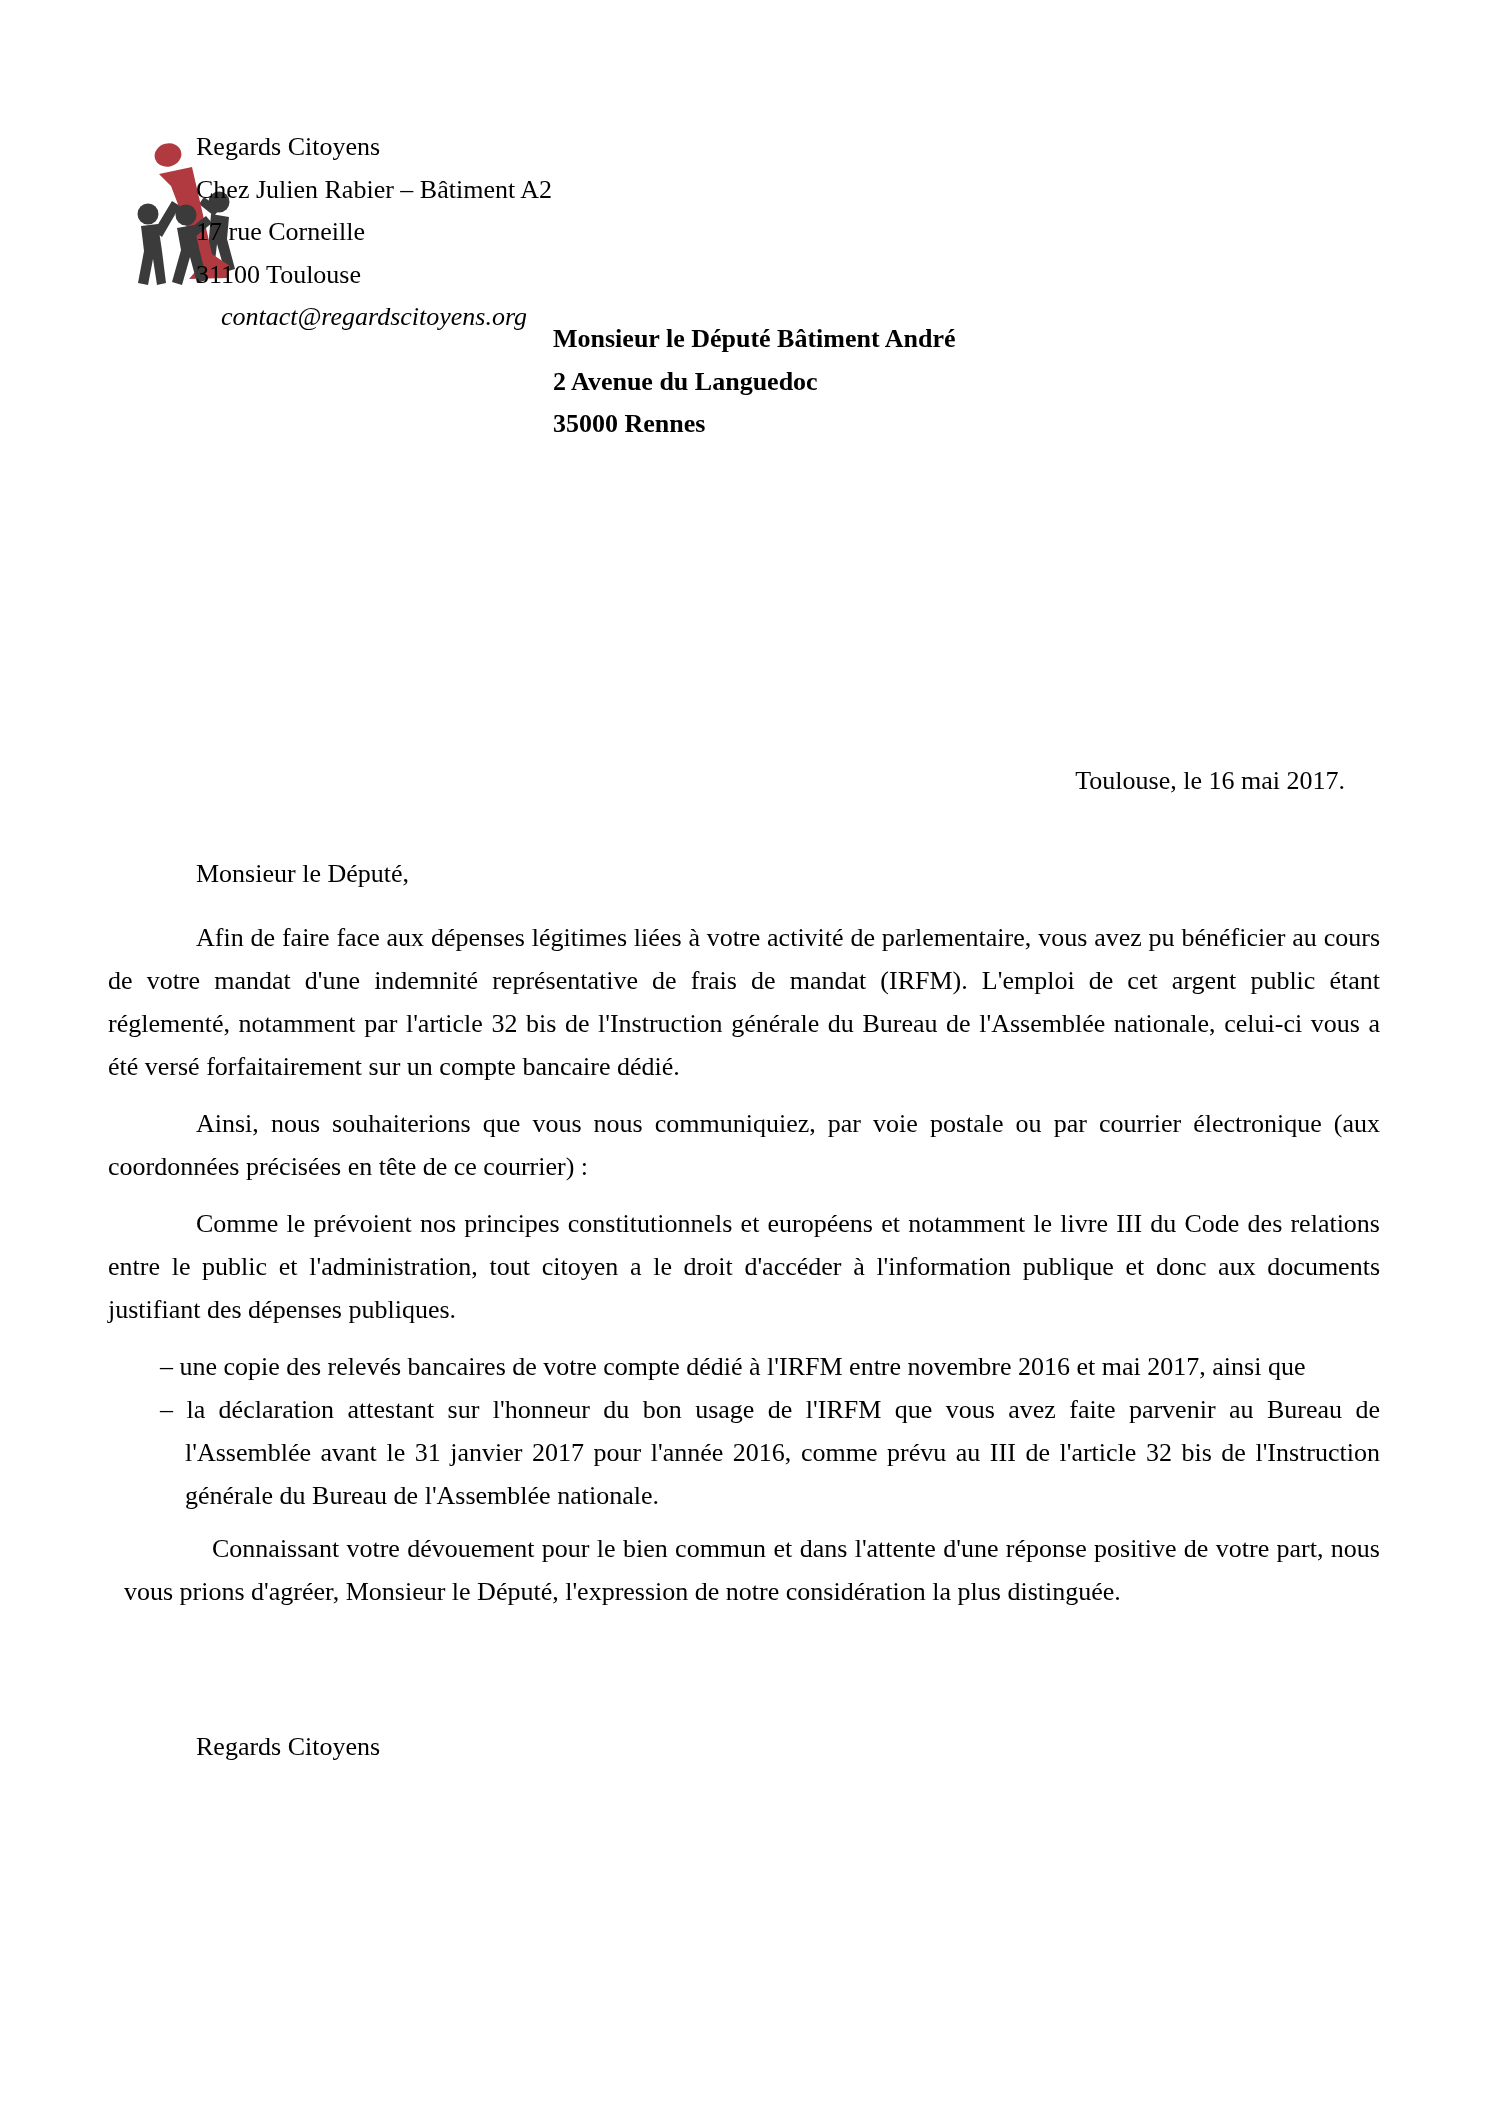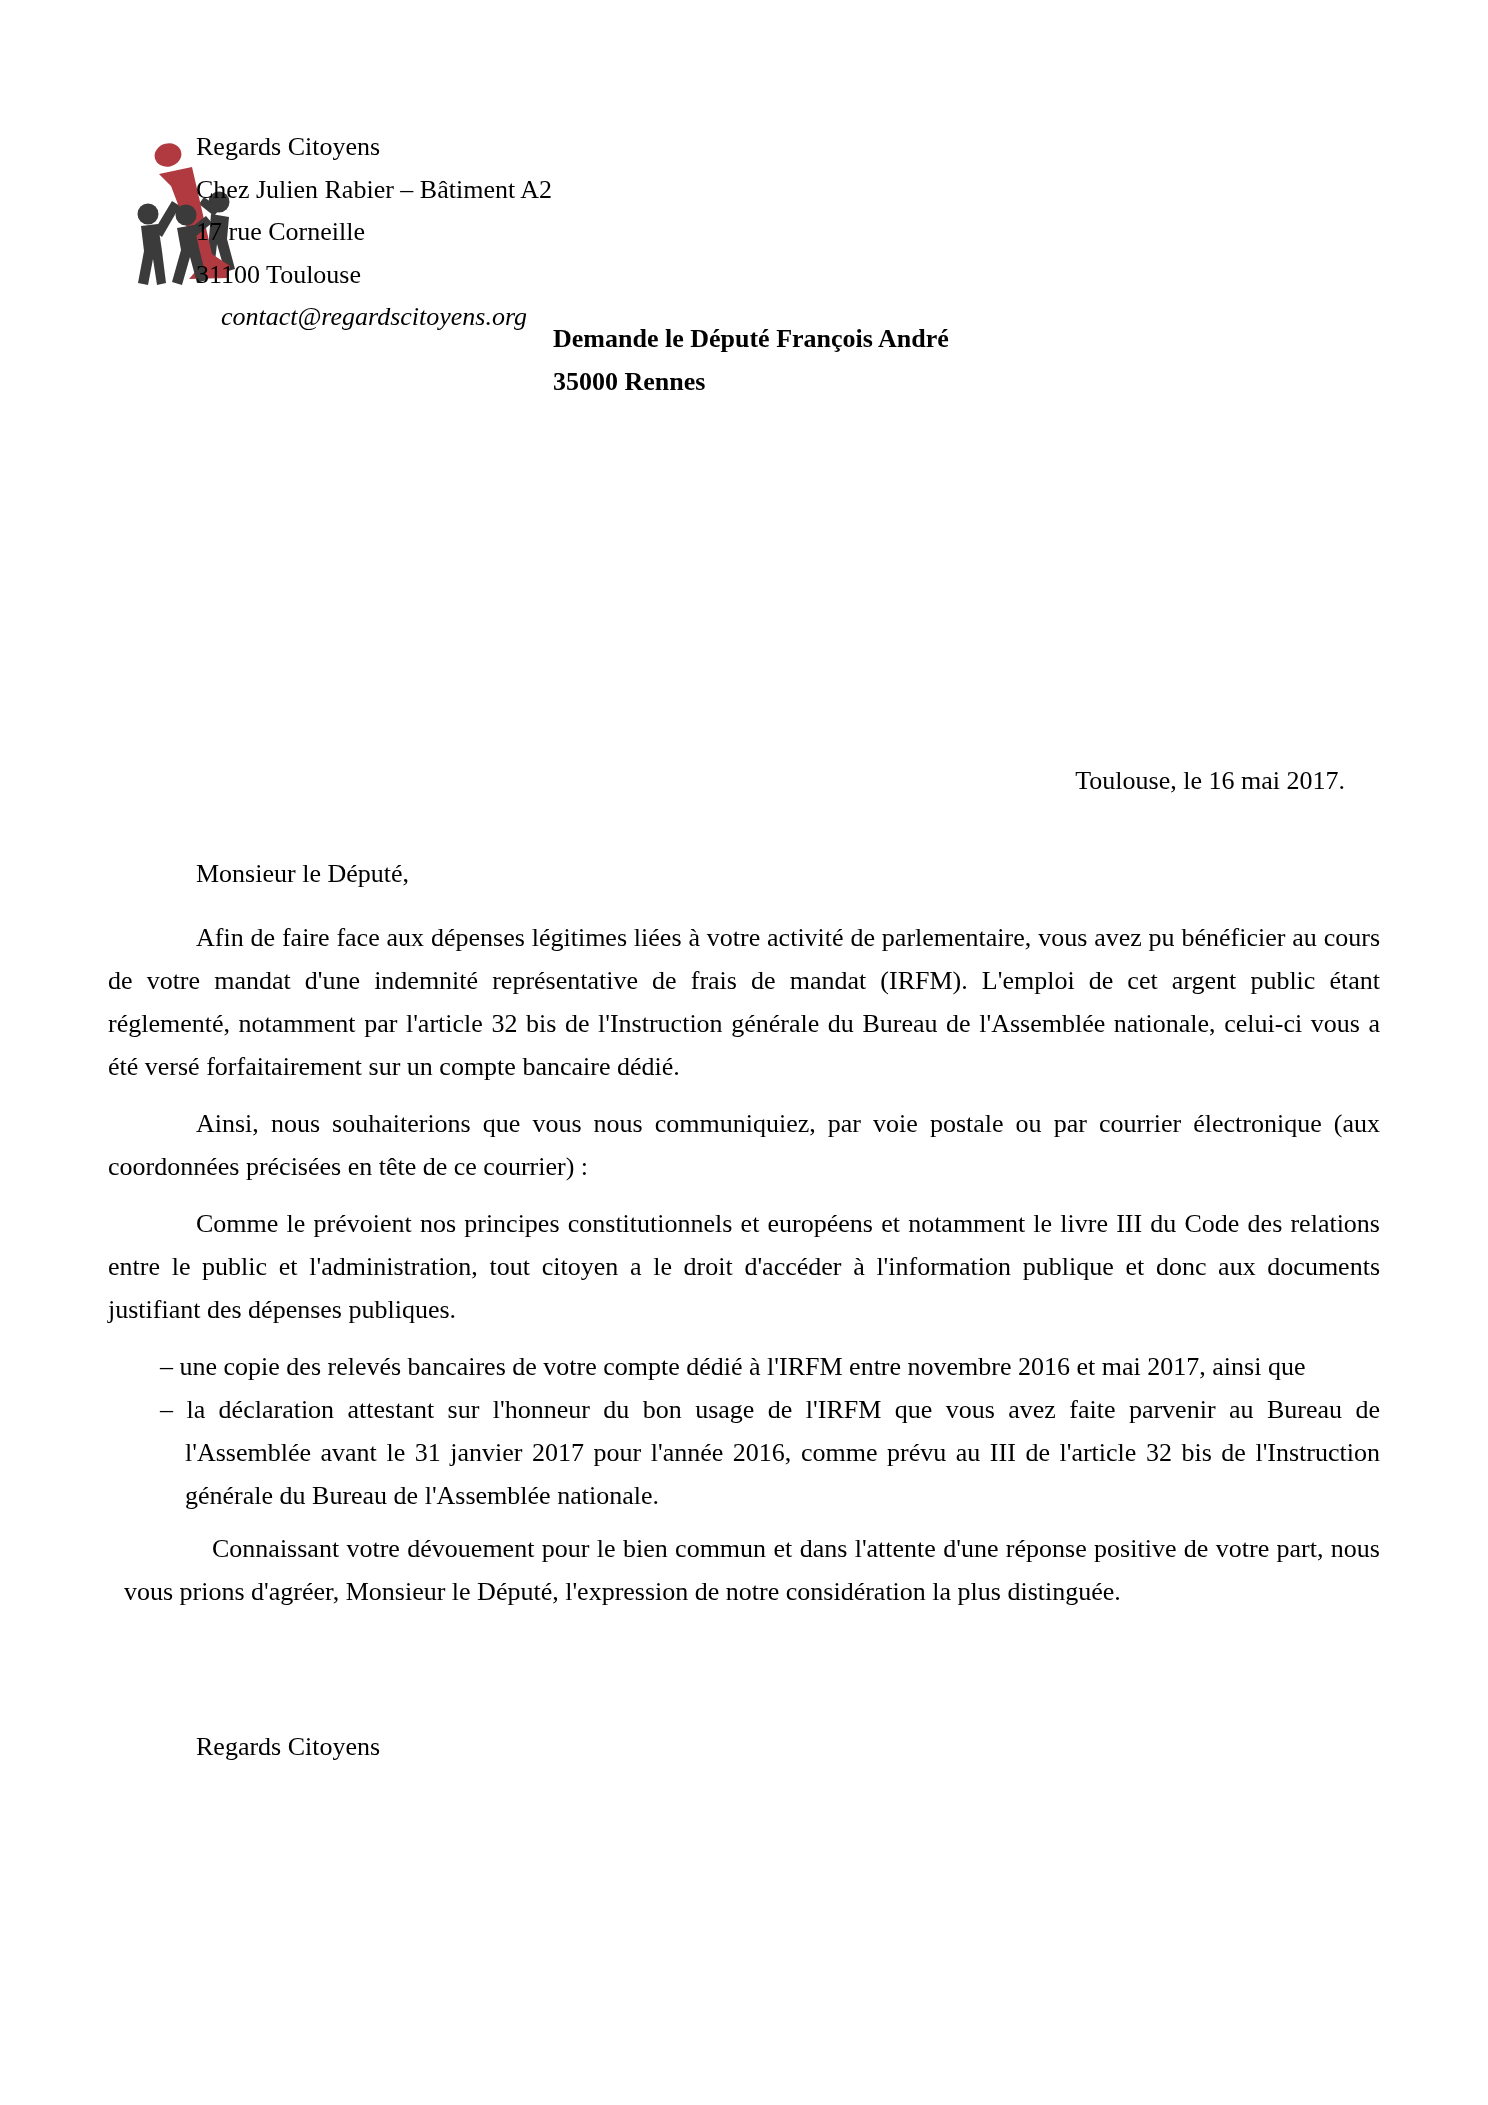--- a/index.html
+++ b/index.html
@@ -126,21 +126,22 @@
 
   <div class="sender">
     <div>Regards Citoyens</div>
     <div>Chez Julien Rabier – Bâtiment A2</div>
     <div>17 rue Corneille</div>
     <div>31100 Toulouse</div>
     <div class="email">contact@regardscitoyens.org</div>
   </div>
 
   <div class="recipient">
-    <div>Demande le Député François André</div>
+    <div>Monsieur le Député Bâtiment André</div>
+    <div>2 Avenue du Languedoc</div>
     <div>35000 Rennes</div>
   </div>
 
 
   <div class="dateline">Toulouse, le 16 mai 2017.</div>
 
   <div class="body">
     <div class="salutation">Monsieur le Député,</div>
 
     <p class="para">Afin de faire face aux dépenses légitimes liées à votre activité de parlementaire, vous avez pu bénéficier au cours de votre mandat d'une indemnité représentative de frais de mandat (IRFM). L'emploi de cet argent public étant réglementé, notamment par l'article 32 bis de l'Instruction générale du Bureau de l'Assemblée nationale, celui-ci vous a été versé forfaitairement sur un compte bancaire dédié.</p>

